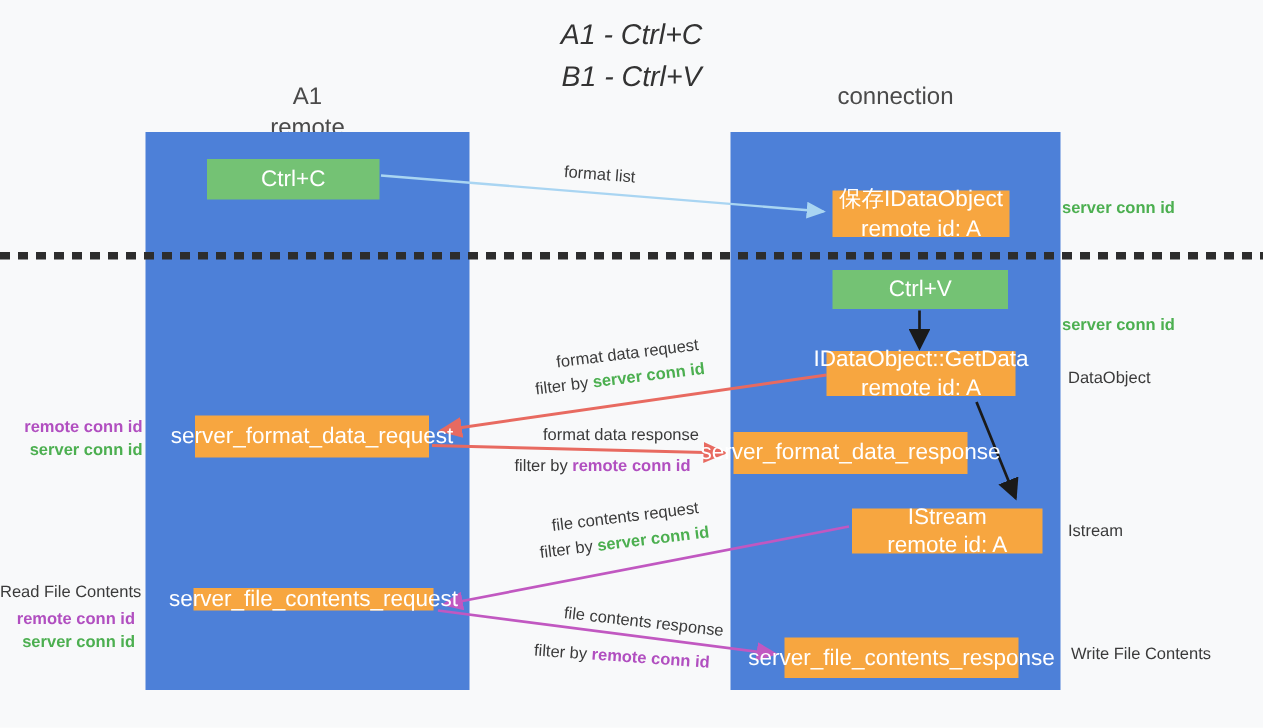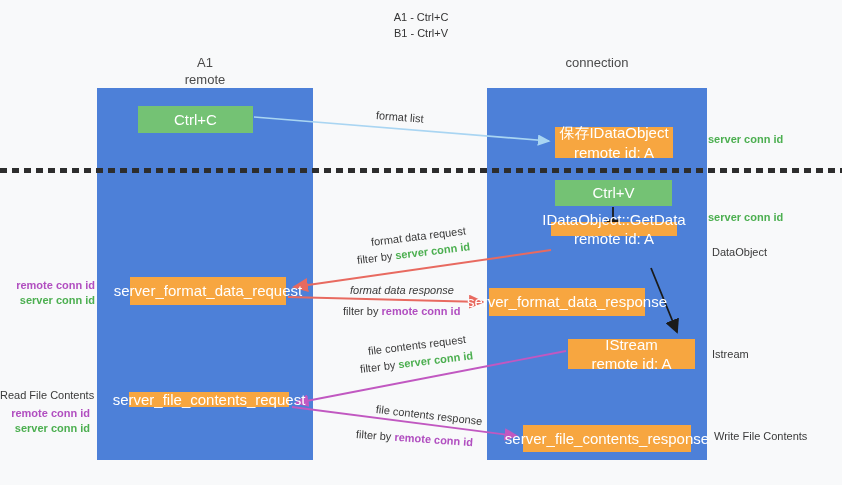--- a/index.html
+++ b/index.html
@@ -4,25 +4,25 @@
 <style>
   html,body { margin:0; padding:0; }
   .canvas {
     position:relative; width:842px; height:485px;
     background:#f8f9fa; overflow:hidden;
     font-family:"Liberation Sans", sans-serif;
     color:#3a3a3a;
   }
   .title {
     position:absolute; top:10px; left:0; width:100%;
-    text-align:center; font-size:11px; line-height:1.45; color:#333;
+    text-align:center; font-size:19px; line-height:1.45; color:#333;font-style:italic;
   }
   .col-header {
     position:absolute; top:55px; text-align:center;
-    font-size:13px; line-height:1.3; color:#4a4a4a;
+    font-size:16px; line-height:1.3; color:#4a4a4a;
   }
   .col-header.left  { left:97px;  width:216px; }
   .col-header.right { left:487px; width:220px; }
   .lifeline {
     position:absolute; top:88px; height:372px;
     background:#4d80d8;
   }
   .lifeline.left  { left:97px;  width:216px; }
   .lifeline.right { left:487px; width:220px; }
   .divider {
@@ -99,21 +99,21 @@
 
   <div class="node orange" style="left:555px; top:127px; width:118px; height:31px;">
     <span>保存IDataObject</span>
     <span>remote id: A</span>
   </div>
 
   <div class="node green" style="left:555px; top:180px; width:117px; height:26px;">
     <span>Ctrl+V</span>
   </div>
 
-  <div class="node orange" style="left:551px; top:222px; width:126px; height:14px;">
+  <div class="node orange" style="left:551px; top:234px; width:126px; height:30px;">
     <span>IDataObject::GetData</span>
     <span>remote id: A</span>
   </div>
 
   <div class="node orange" style="left:489px; top:288px; width:156px; height:28px;">
     <span>server_format_data_response</span>
   </div>
 
   <div class="node orange" style="left:130px; top:277px; width:156px; height:28px;">
     <span>server_format_data_request</span>
@@ -121,30 +121,30 @@
 
   <div class="node orange" style="left:568px; top:339px; width:127px; height:30px;">
     <span>IStream</span>
     <span>remote id: A</span>
   </div>
 
   <div class="node orange" style="left:129px; top:392px; width:160px; height:15px;">
     <span>server_file_contents_request</span>
   </div>
 
-  <div class="node orange" style="left:523px; top:425px; width:168px; height:27px;">
+  <div class="node orange" style="left:523px; top:425px; width:156px; height:27px;">
     <span>server_file_contents_response</span>
   </div>
 
   <div class="lbl rot" style="left:376px; top:109px; transform:rotate(4.5deg);">format list</div>
 
   <div class="lbl rot" style="left:371px; top:236px; transform:rotate(-7deg);">format data request</div>
   <div class="lbl rot" style="left:357px; top:254px; transform:rotate(-7deg);"><span>filter by </span><span class="green-t">server conn id</span></div>
 
-  <div class="lbl" style="left:350px; top:284px;font-style:italic;">format data response</div>
+  <div class="lbl" style="left:362px; top:284px;">format data response</div>
   <div class="lbl" style="left:343px; top:305px;"><span>filter by </span><span class="purple-t">remote conn id</span></div>
 
   <div class="lbl rot" style="left:368px; top:345px; transform:rotate(-7deg);">file contents request</div>
   <div class="lbl rot" style="left:360px; top:363px; transform:rotate(-7deg);"><span>filter by </span><span class="green-t">server conn id</span></div>
 
   <div class="lbl rot" style="left:376px; top:403px; transform:rotate(6.5deg);">file contents response</div>
   <div class="lbl rot" style="left:356px; top:428px; transform:rotate(4deg);"><span>filter by </span><span class="purple-t">remote conn id</span></div>
 
   <div class="lbl green-t" style="left:708px; top:133px;">server conn id</div>
   <div class="lbl green-t" style="left:708px; top:211px;">server conn id</div>

